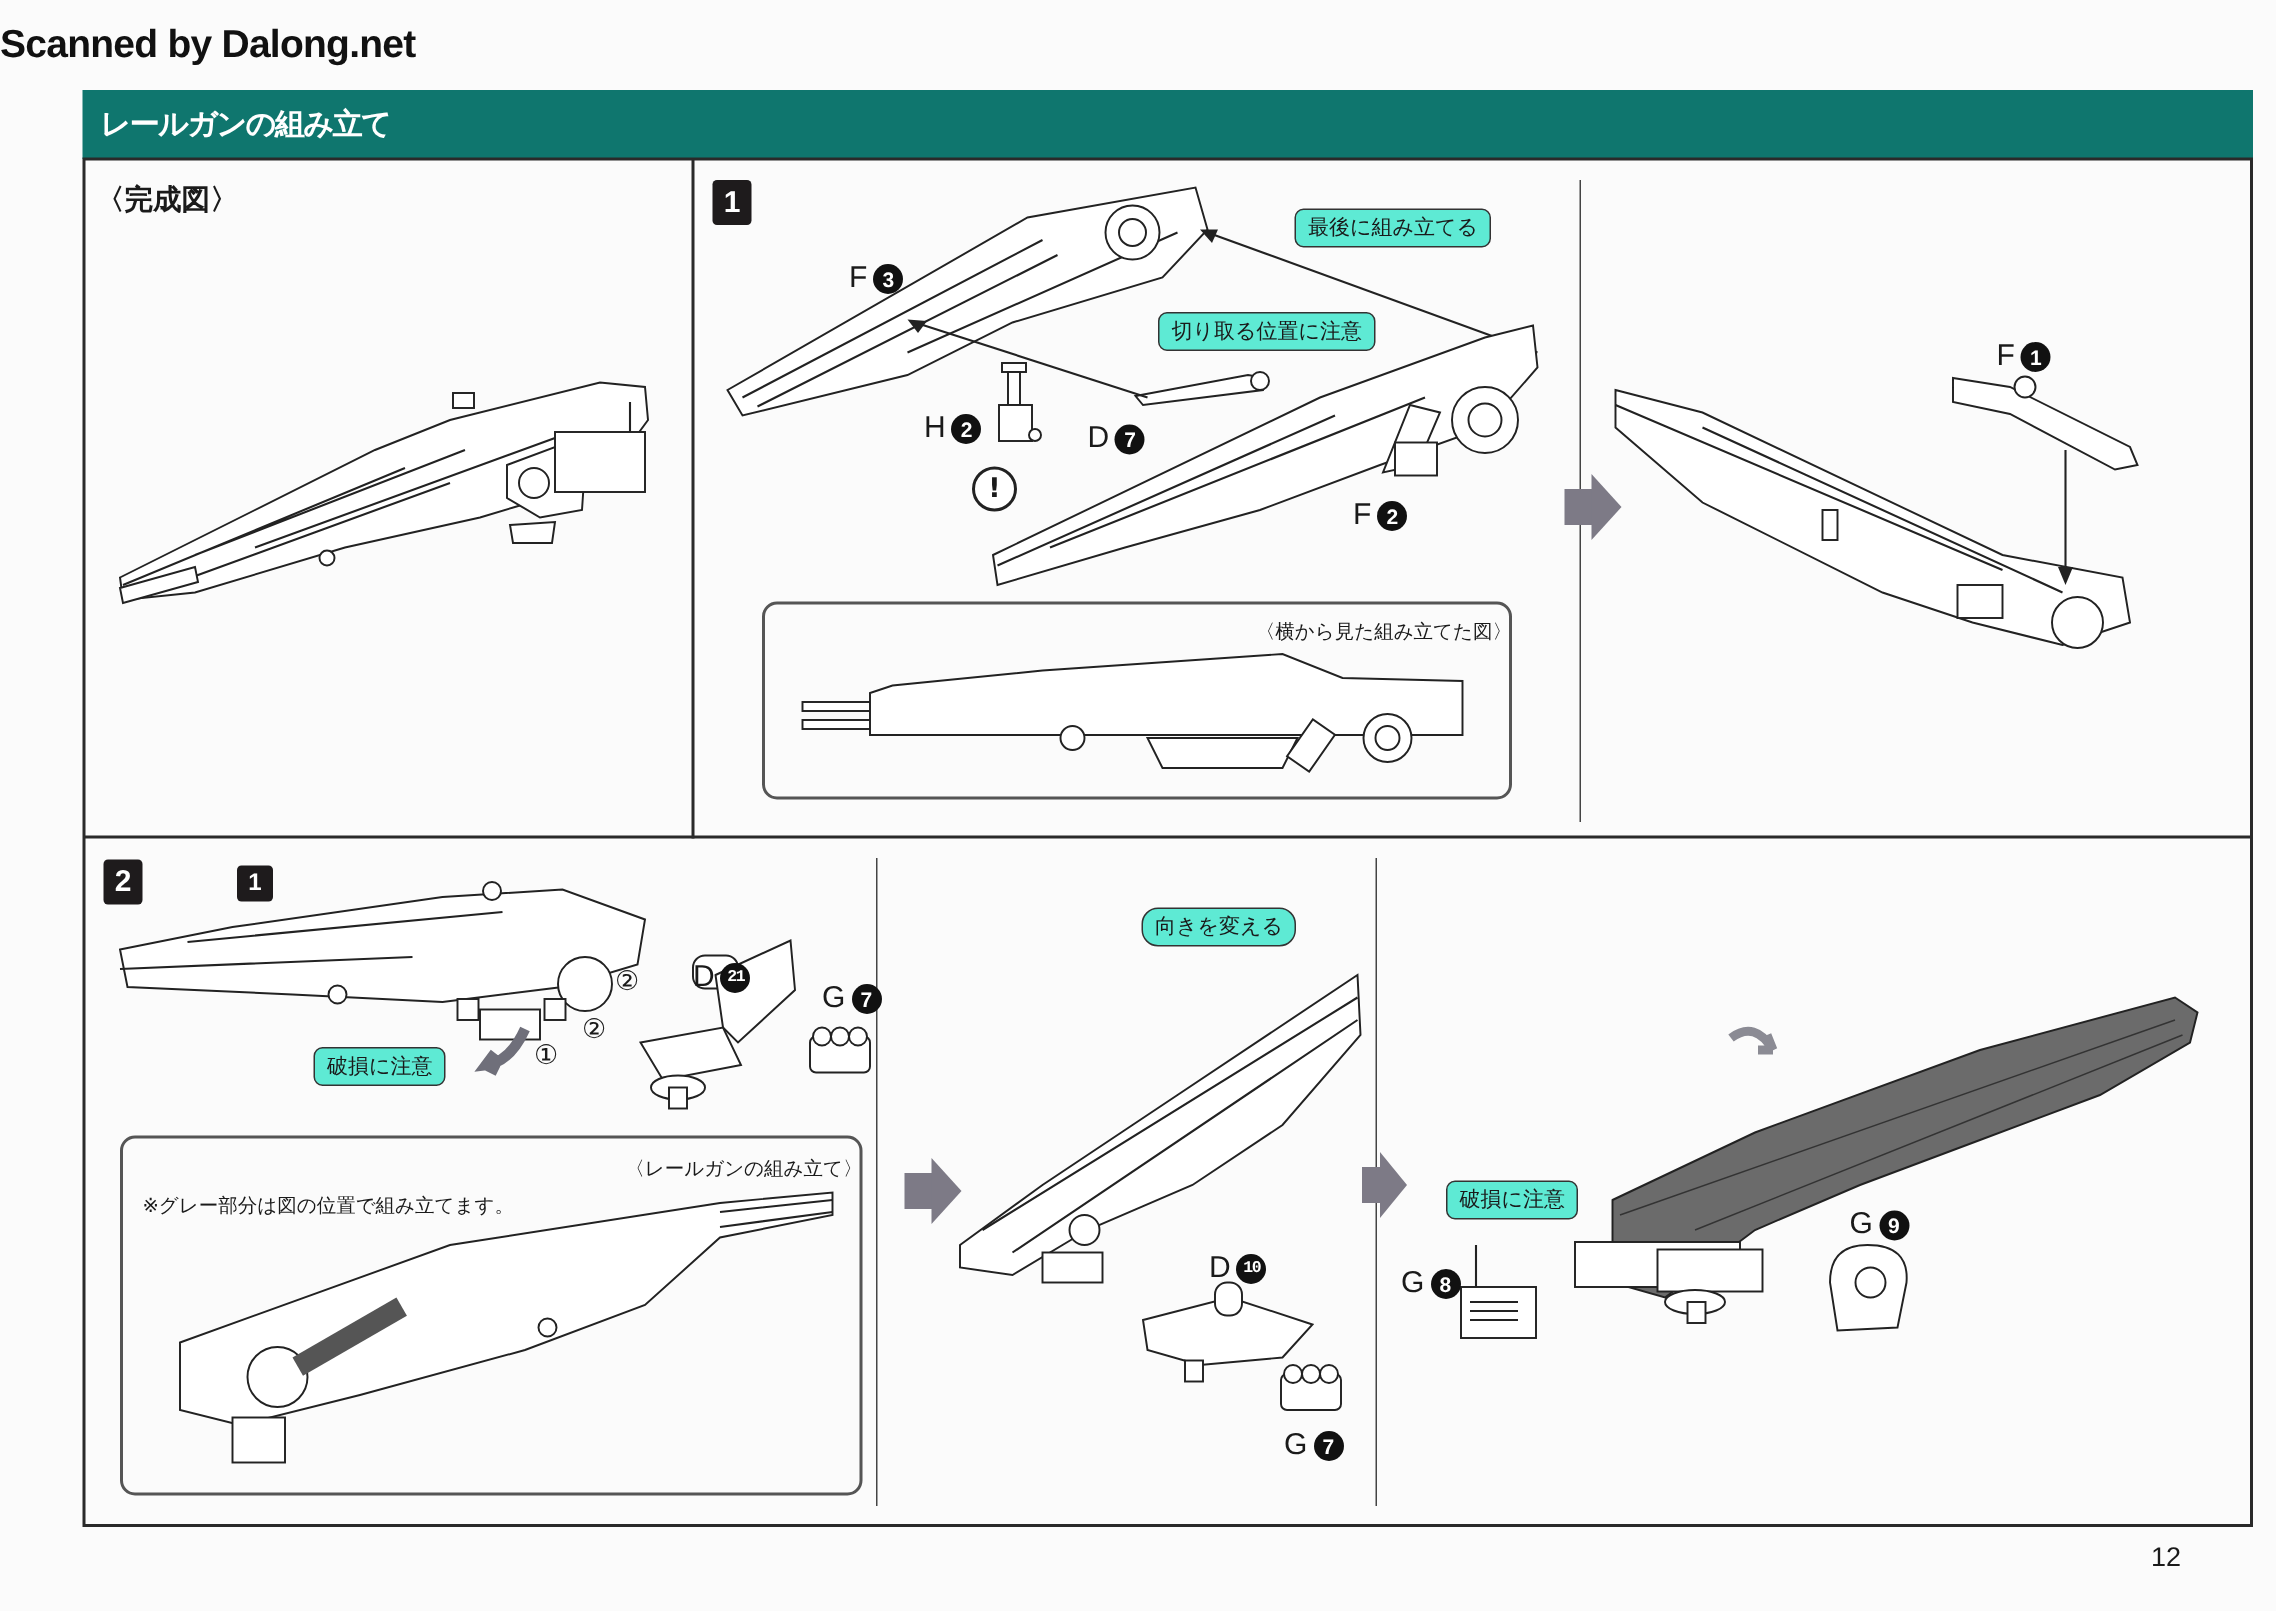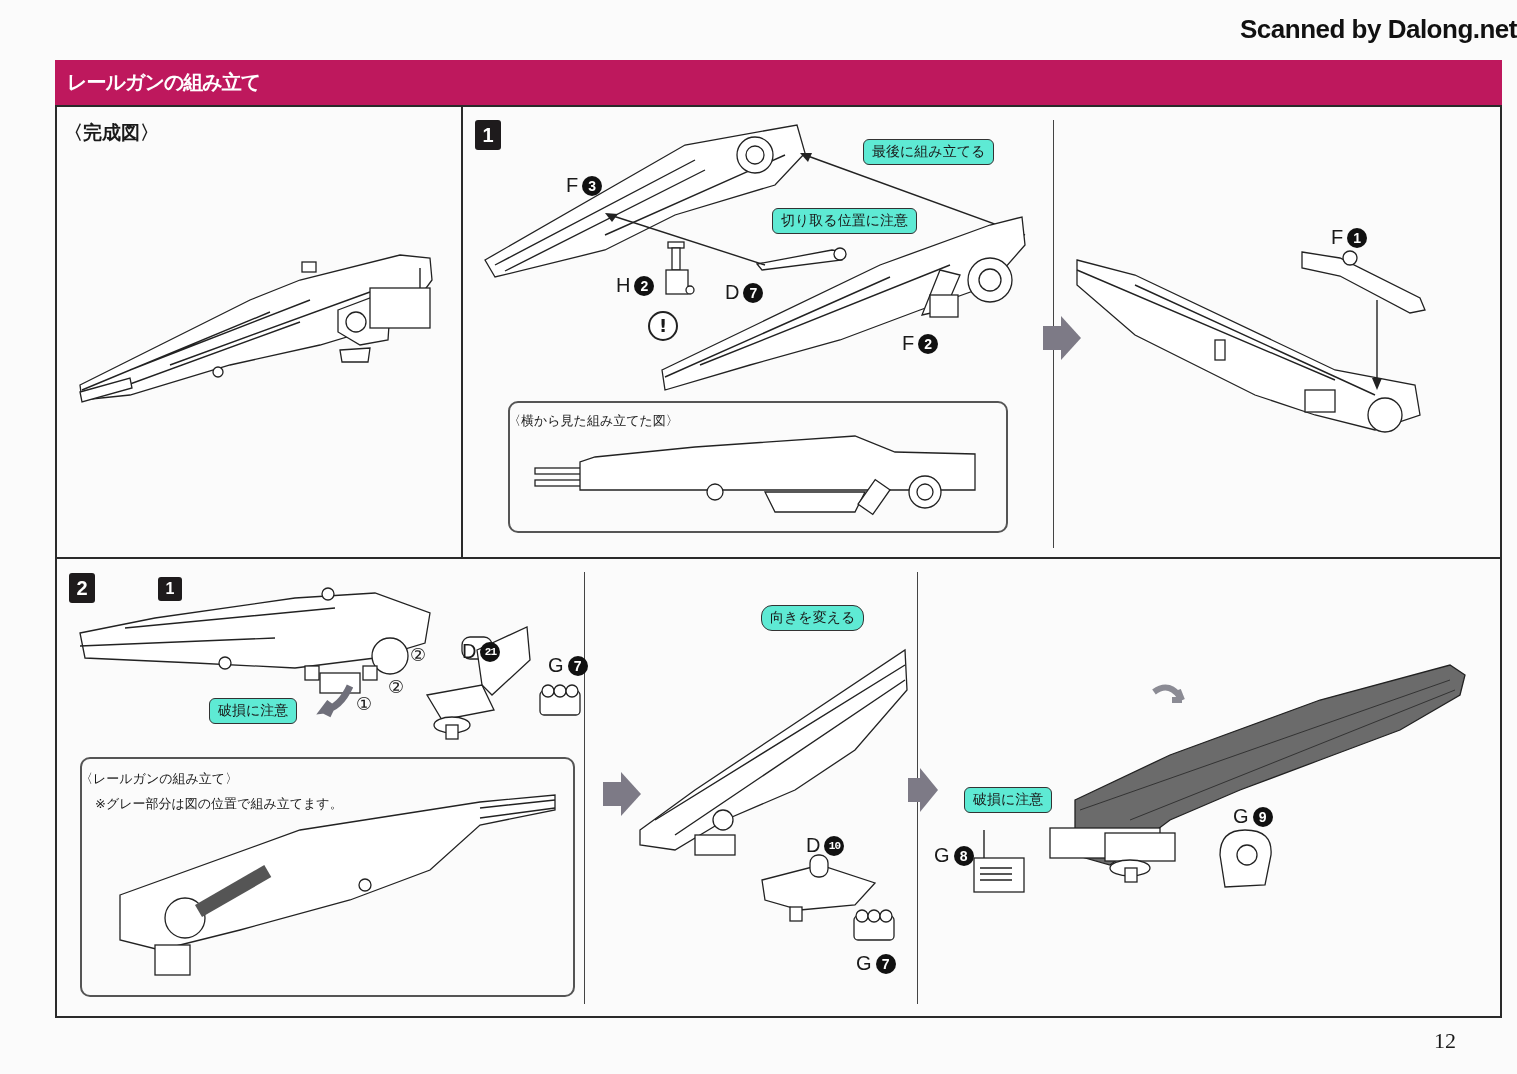--- a/index.html
+++ b/index.html
@@ -1,33 +1,33 @@
 <!DOCTYPE html>
 <html><head>
 <meta charset="utf-8">
 <style>
   html,body{margin:0;padding:0;background:#fbfbfb;}
   body{width:1517px;height:1074px;position:relative;overflow:hidden;font-family:"DejaVu Sans",sans-serif;color:#1a1a1a;}
   .abs{position:absolute;}
-  .scan-title{left:0;width:1517px;top:14px;text-align:right;font-family:"Liberation Sans",sans-serif;font-weight:bold;font-size:26px;letter-spacing:-0.5px;color:#111;}
-  .header-bar{left:55px;top:60px;width:1447px;height:46px;background:#be185d;}
+  .scan-title{left:0;width:1517px;top:14px;text-align:left;font-family:"Liberation Sans",sans-serif;font-weight:bold;font-size:26px;letter-spacing:-0.5px;color:#111;}
+  .header-bar{left:55px;top:60px;width:1447px;height:46px;background:#0f766e;}
   .header-bar span{position:absolute;left:12px;top:9px;color:#fff;font-weight:bold;font-size:20px;font-family:"DejaVu Sans",sans-serif;letter-spacing:-1px;}
   .frame{border:2px solid #2a2a2a;box-sizing:border-box;}
   .vline{background:#2a2a2a;width:2px;}
   .hline{background:#2a2a2a;height:2px;}
   .thin-v{background:#444;width:1px;}
   .label-big{font-weight:bold;font-size:19px;}
   .step-badge{background:#1e1b1c;color:#fff;font-weight:bold;font-family:"Liberation Sans",sans-serif;font-size:20px;width:26px;height:30px;text-align:center;line-height:30px;border-radius:3px;}
   .callout{border:1.5px solid #333;border-radius:6px;background:#5eead4;padding:3px 8px;font-size:14px;white-space:nowrap;}
   .box-rounded{border:2px solid #555;border-radius:10px;box-sizing:border-box;background:transparent;}
-  .box-caption{font-size:13px;text-align:left;}
+  .box-caption{font-size:13px;text-align:right;}
   .part{font-family:"Liberation Sans",sans-serif;font-size:20px;display:flex;align-items:center;gap:4px;}
   .num{display:inline-block;width:20px;height:20px;border-radius:50%;background:#111;color:#fff;font-size:14px;font-weight:bold;text-align:center;line-height:20px;font-family:"Liberation Sans",sans-serif;}
   .num.sm{font-size:11px;letter-spacing:-1px;font-family:Liberation Mono, monospace;}
-  .page-num{font-family:Liberation Serif, serif;font-size:22px;}
+  .page-num{font-family:Liberation Sans, sans-serif;font-size:18px;}
   svg{overflow:visible;}
   .ln{stroke:#222;stroke-width:1.4;fill:none;}
   .fill-w{fill:#fff;stroke:#222;stroke-width:1.3;}
 </style>
 </head>
 <body>
 
 <div class="abs scan-title">Scanned by Dalong.net</div>
 
 <div class="abs header-bar">

